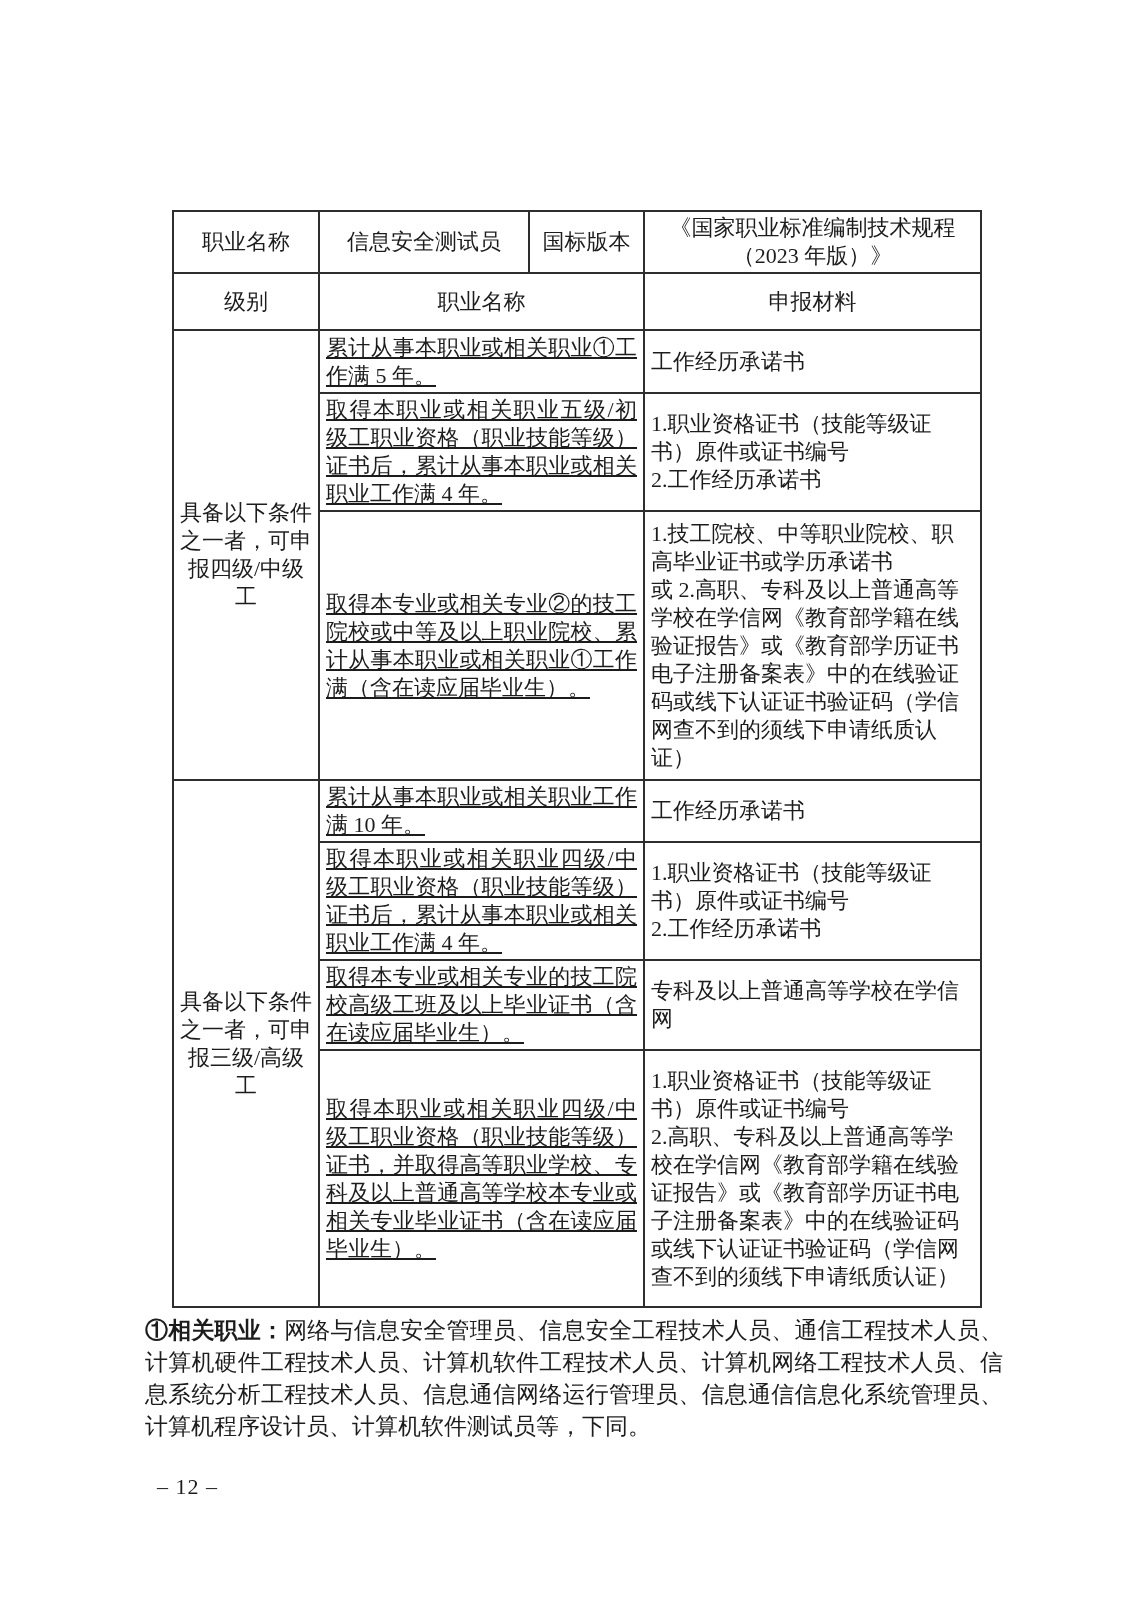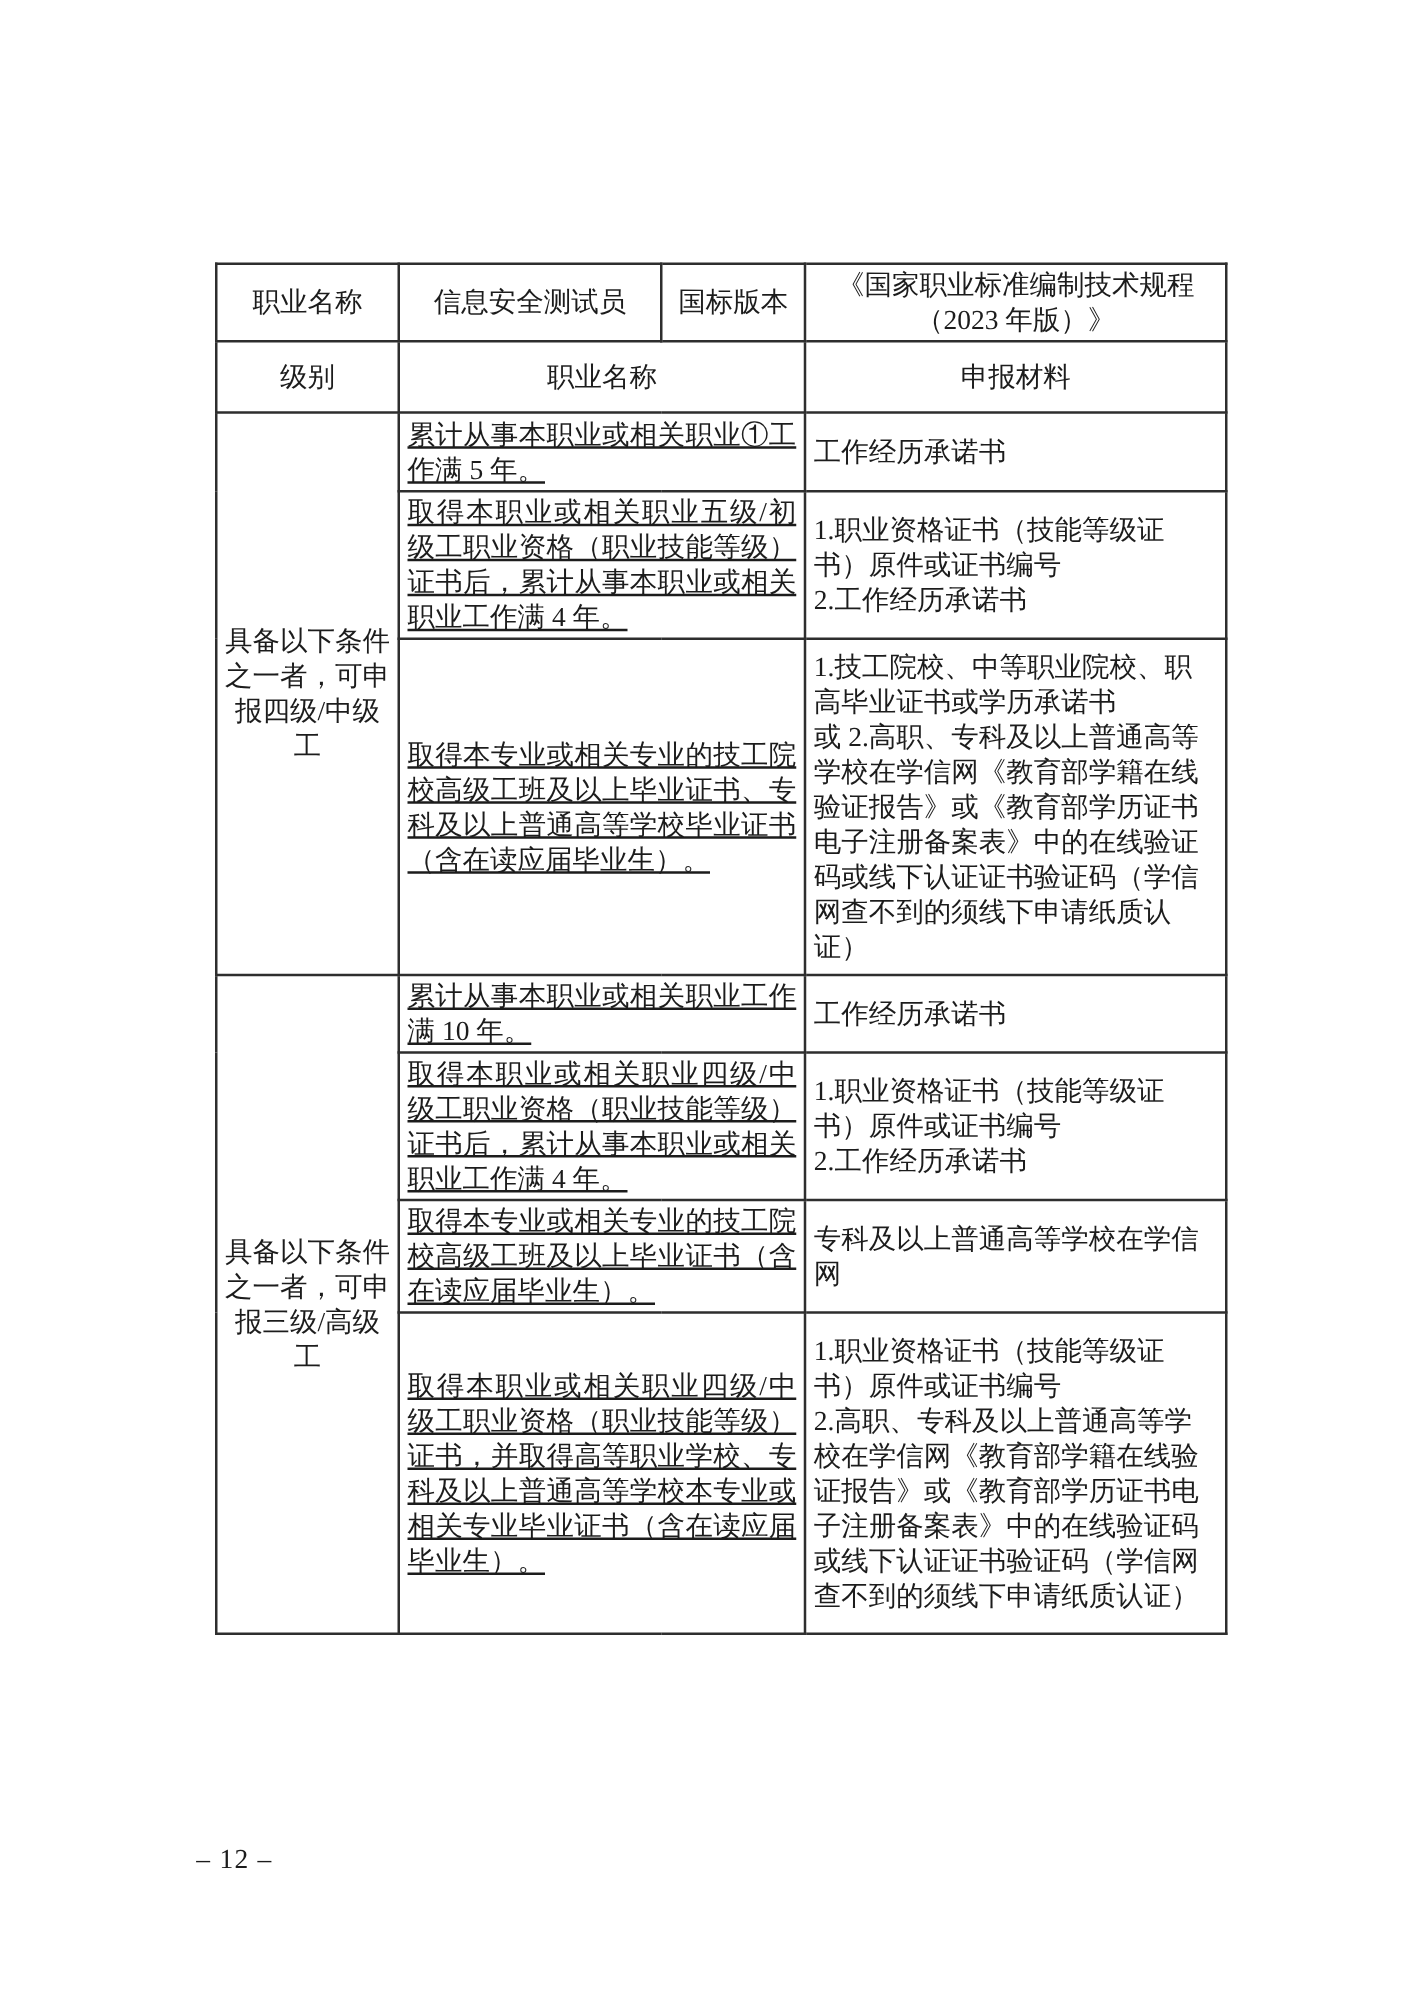--- a/index.html
+++ b/index.html
@@ -104,21 +104,21 @@
 
     <tr class="h-b">
       <td class="cond" colspan="2">取得本职业或相关职业五级/初级工职业资格（职业技能等级）证书后，累计从事本职业或相关职业工作满 4 年。</td>
       <td class="mat">
         <div class="mat-item">1.职业资格证书（技能等级证书）原件或证书编号</div>
         <div class="mat-item">2.工作经历承诺书</div>
       </td>
     </tr>
 
     <tr class="h-c">
-      <td class="cond" colspan="2">取得本专业或相关专业的技工院校高级工班及以上毕业证书、专科及以上普通高等学校毕业证书（含在读应届毕业生）。</td>
+      <td class="cond" colspan="2">取得本专业或相关专业②的技工院校或中等及以上职业院校、累计从事本职业或相关职业①工作满（含在读应届毕业生）。</td>
       <td class="mat">
         <div class="mat-item">1.技工院校、中等职业院校、职高毕业证书或学历承诺书</div>
         <div class="mat-item">或 2.高职、专科及以上普通高等学校在学信网《教育部学籍在线验证报告》或《教育部学历证书电子注册备案表》中的在线验证码或线下认证证书验证码（学信网查不到的须线下申请纸质认证）</div>
       </td>
     </tr>
 
     <tr class="h-d">
       <td class="level" rowspan="4">具备以下条件之一者，可申报三级/高级工</td>
       <td class="cond" colspan="2">累计从事本职业或相关职业工作满 10 年。</td>
       <td class="mat">
@@ -144,16 +144,17 @@
     <tr class="h-g">
       <td class="cond" colspan="2">取得本职业或相关职业四级/中级工职业资格（职业技能等级）证书，并取得高等职业学校、专科及以上普通高等学校本专业或相关专业毕业证书（含在读应届毕业生）。</td>
       <td class="mat">
         <div class="mat-item">1.职业资格证书（技能等级证书）原件或证书编号</div>
         <div class="mat-item">2.高职、专科及以上普通高等学校在学信网《教育部学籍在线验证报告》或《教育部学历证书电子注册备案表》中的在线验证码或线下认证证书验证码（学信网查不到的须线下申请纸质认证）</div>
       </td>
     </tr>
   </tbody>
     </table>
 
+  <p class="footnote"><span class="fn-label">①相关职业：</span><span>网络与信息安全管理员、信息安全工程技术人员、通信工程技术人员、计算机硬件工程技术人员、计算机软件工程技术人员、计算机网络工程技术人员、信息系统分析工程技术人员、信息通信网络运行管理员、信息通信信息化系统管理员、计算机程序设计员、计算机软件测试员等，下同。</span></p>
 
   <div class="pageno">– 12 –</div>
 
 </div>
 
 </body></html>

